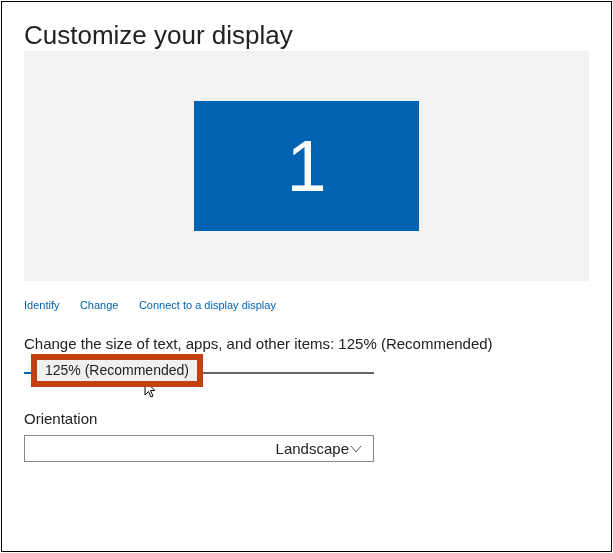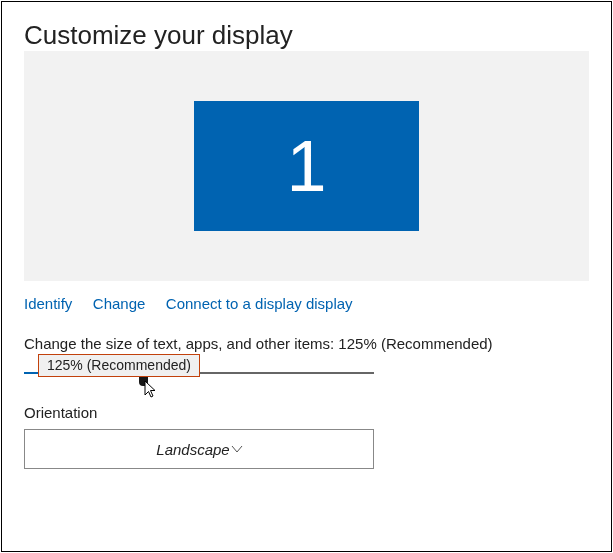--- a/index.html
+++ b/index.html
@@ -45,30 +45,30 @@
   .monitor-number {
     color: #fff;
     font-size: 72px;
     font-weight: 300;
   }
   .links-row {
     margin-bottom: 6px;
   }
   .link {
     color: #0063b1;
-    font-size: 15px;
+    font-size: 11px;
     margin-right: 16px;
     cursor: pointer;
   }
   .tooltip {
     position: absolute;
-    left: 36px;
+    left: 29px;
     top: 352px;
     background: #f0f0f0;
-    border: 1px solid #c2410c;
+    border: 6px solid #c2410c;
     padding: 2px 8px 3px 8px;
     font-size: 14px;
     color: #222;
     z-index: 5;
   }
   .slider-label {
     font-size: 15px;
     color: #222;
     margin-top: 22px;
     margin-bottom: 14px;
@@ -104,36 +104,35 @@
   }
   .cursor-icon {
     position: absolute;
     left: 120px;
     top: 14px;
     pointer-events: none;
   }
   .orientation-label {
     font-size: 15px;
     color: #222;
-    margin-top: 10px;
+    margin-top: 16px;
     margin-bottom: 8px;
   }
   .dropdown {
     width: 350px;
-    height: 40px;
+    height: 27px;
     border: 1px solid #888;
     display: flex;
     align-items: center;
-    justify-content: center;
+    justify-content: flex-end;
     padding: 0 10px 0 12px;
     font-size: 15px;
     color: #222;
     background: #fff;
     cursor: pointer;
-    font-style: italic;
   }
   .chevron {
     width: 14px;
     height: 14px;
   }
 </style>
 </head>
 <body>
 
 <div class="window">

